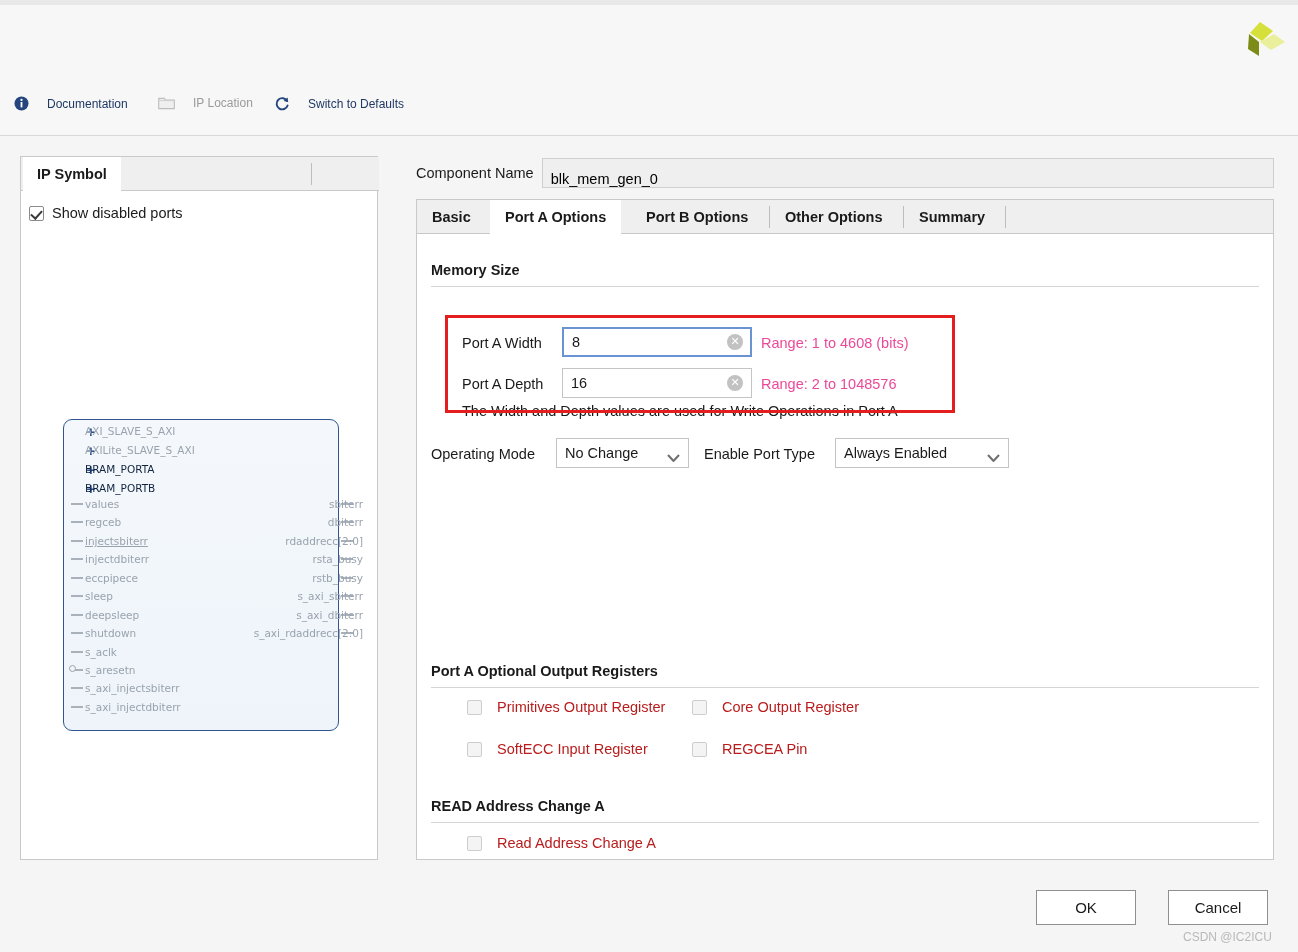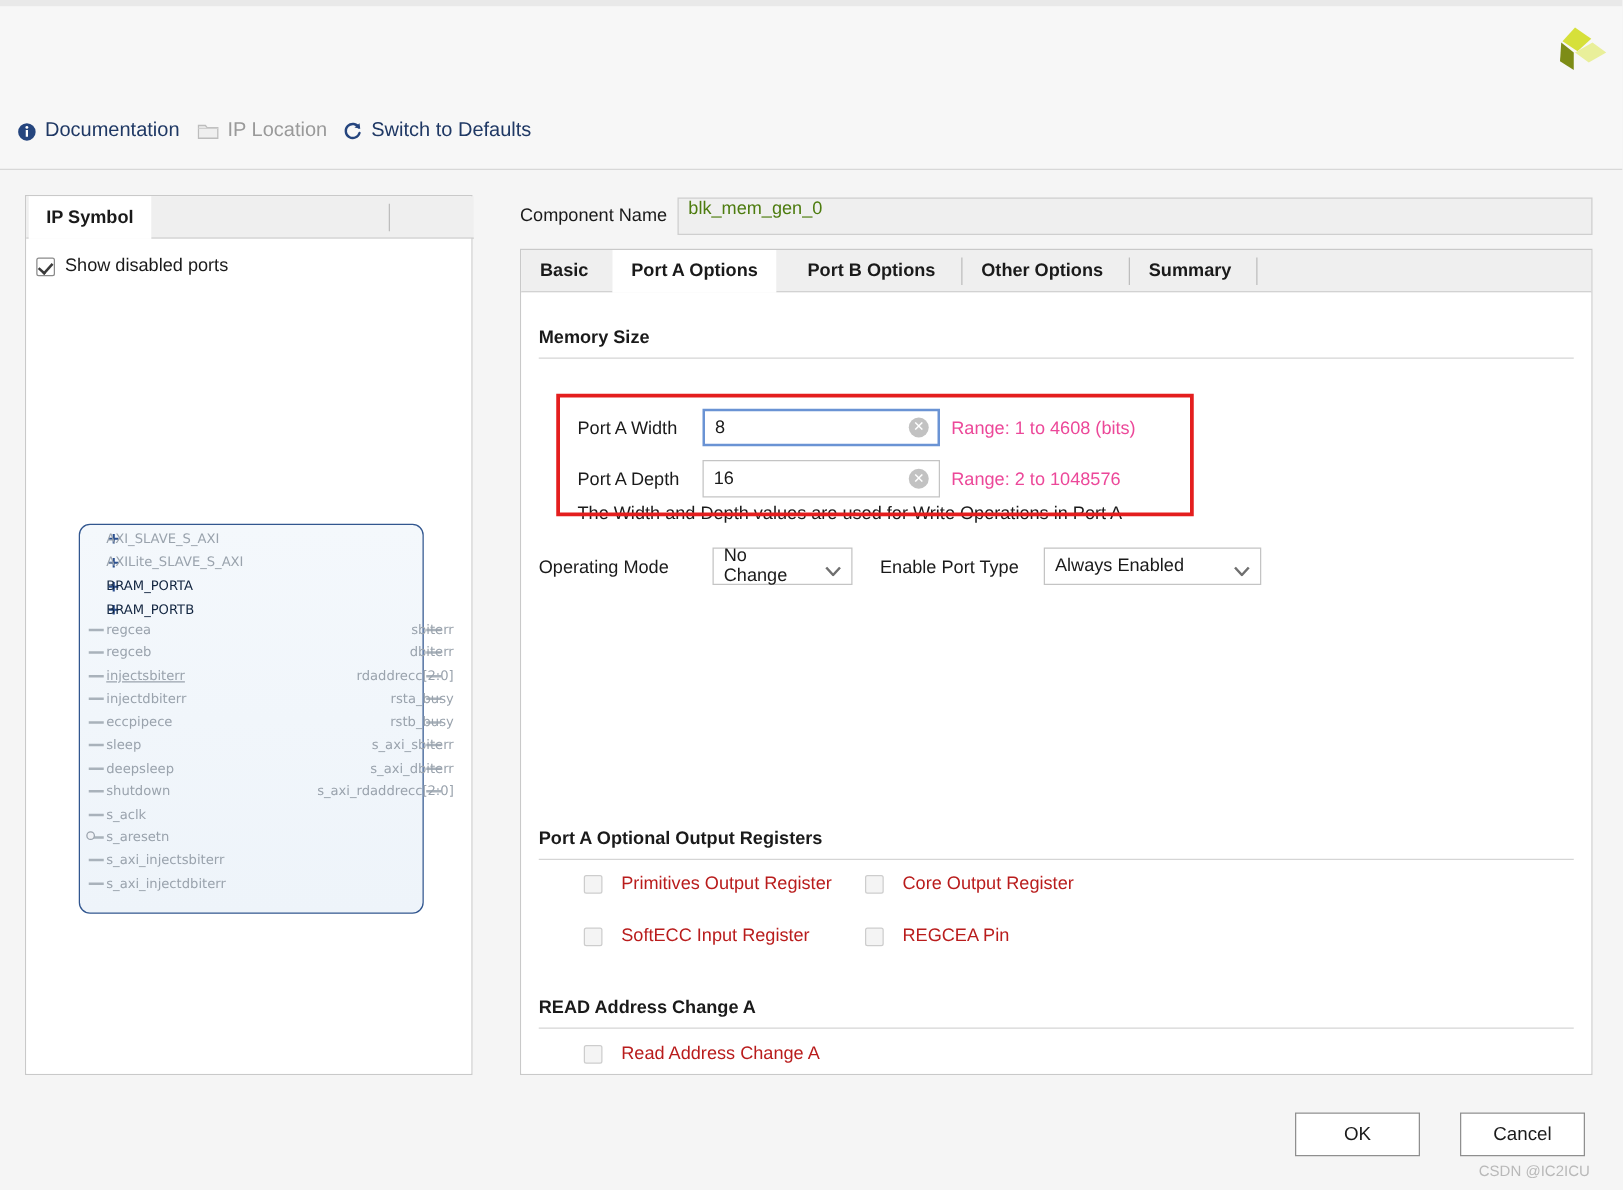--- a/index.html
+++ b/index.html
@@ -36,22 +36,22 @@
   }
 
   
   .toolbar {
     position: absolute; left: 0; top: 78px; width: 1298px; height: 58px;
     background: #f7f7f7;
     border-bottom: 1px solid #d8d8d8;
   }
   .tb-link {
     position: absolute; top: 18px;
-    display: flex; align-items: center; gap: 7px;
-    font-size: 16px; color: #1f3864;
+    display: flex; align-items: center; gap: 18px;
+    font-size: 12px; color: #1f3864;
     white-space: nowrap;
   }
   .tb-link.disabled { color: #9a9a9a; }
   .tb-doc  { left: 14px; }
   .tb-ip   { left: 158px; }
   .tb-def  { left: 274px; }
   .ico { display:inline-block; line-height:0; }
 
   
   .left-panel {
@@ -145,23 +145,23 @@
     width: 858px; height: 30px;
     display: flex; align-items: center;
   }
   .comp-label {
     font-size: 14.5px; color: #1a1a1a; margin-right: 8px; white-space: nowrap;
   }
   .comp-field {
     flex: 1; height: 30px;
     background: #efefef;
     border: 1px solid #cfcfcf;
-    display: flex; align-items: flex-start;
+    display: flex; align-items: flex-end;
     padding: 0 8px;
-    font-size: 14.5px; color: #4d7c0f;
+    font-size: 14.5px; color: #000000;
   }
 
   .right-panel {
     position: absolute; left: 416px; top: 199px;
     width: 858px; height: 661px;
     background: #ffffff;
     border: 1px solid #c9c9c9;
   }
   .rp-tabs {
     position: absolute; left: 0; top: 0; width: 856px; height: 34px;
@@ -372,21 +372,21 @@
         <div class="stub" style="left:50px; top:386px;"></div>
         <div class="stub" style="left:50px; top:404px;"></div>
         <div class="stub" style="left:50px; top:423px;"></div>
         <div class="stub" style="left:50px; top:441px;"></div>
         <div class="stub" style="left:50px; top:460px;"></div>
         <div class="stub" style="left:50px; top:478px;"></div>
         <div class="bubble" style="left:48px; top:474px;"></div>
         <div class="stub" style="left:50px; top:496px;"></div>
         <div class="stub" style="left:50px; top:515px;"></div>
 
-        <div class="port-row port-left port-dim" style="top:304px;">regcea</div>
+        <div class="port-row port-left port-dim" style="top:304px;">values</div>
         <div class="port-row port-left port-dim" style="top:322px;">regceb</div>
         <div class="port-row port-left port-dim" style="top:341px;text-decoration:underline;">injectsbiterr</div>
         <div class="port-row port-left port-dim" style="top:359px;">injectdbiterr</div>
         <div class="port-row port-left port-dim" style="top:378px;">eccpipece</div>
         <div class="port-row port-left port-dim" style="top:396px;">sleep</div>
         <div class="port-row port-left port-dim" style="top:415px;">deepsleep</div>
         <div class="port-row port-left port-dim" style="top:433px;">shutdown</div>
         <div class="port-row port-left port-dim" style="top:452px;">s_aclk</div>
         <div class="port-row port-left port-dim" style="top:470px;">s_aresetn</div>
         <div class="port-row port-left port-dim" style="top:488px;">s_axi_injectsbiterr</div>
@@ -459,21 +459,21 @@
         <span>16</span>
       </div>
       <div class="clear-x" style="left:310px; top:141px;">✕</div>
       <div class="range-txt" style="left:344px; top:142px;">Range: 2 to 1048576</div>
 
       <div class="note-txt" style="left:45px; top:169px;">The Width and Depth values are used for Write Operations in Port A</div>
 
       <div class="redbox" style="left:28px; top:81px; width:510px; height:98px;"></div>
 
       <div class="field-label" style="left:14px; top:212px;">Operating Mode</div>
-      <div class="combo" style="left:153px; top:204px; width:112px;">
+      <div class="combo" style="left:139px; top:204px; width:133px;">
         <span>No Change</span>
         <span class="chev">
           <svg width="13" height="8" viewBox="0 0 13 8">
               <path d="M1 1 L6.5 7 L12 1" fill="none" stroke="#6f6f6f" stroke-width="2"></path>
             </svg>
         </span>
       </div>
       <div class="field-label" style="left:287px; top:212px;">Enable Port Type</div>
       <div class="combo" style="left:418px; top:204px; width:174px;">
         <span>Always Enabled</span>

